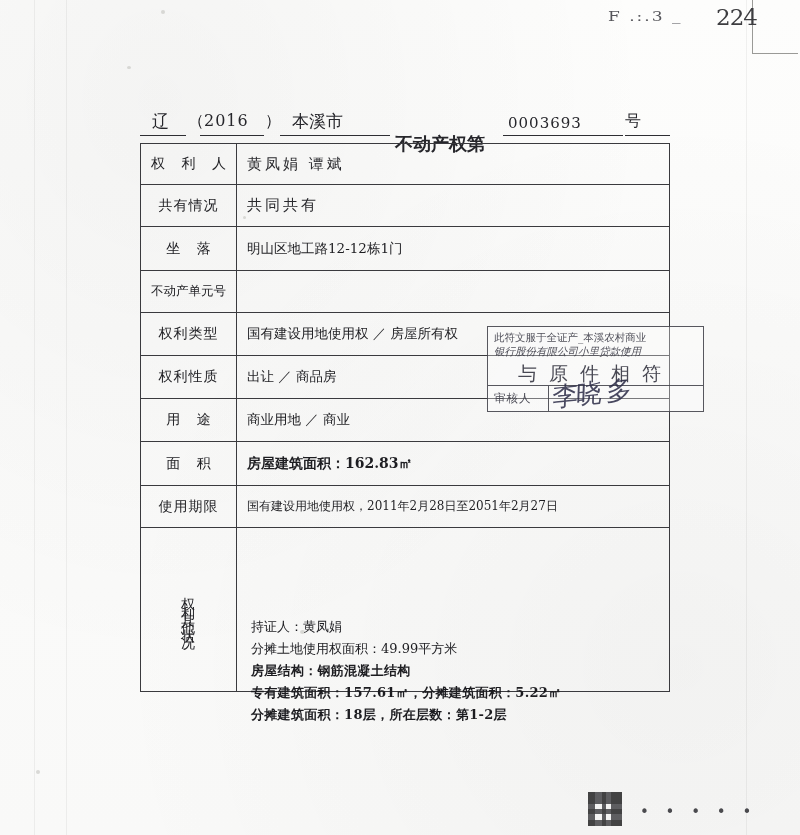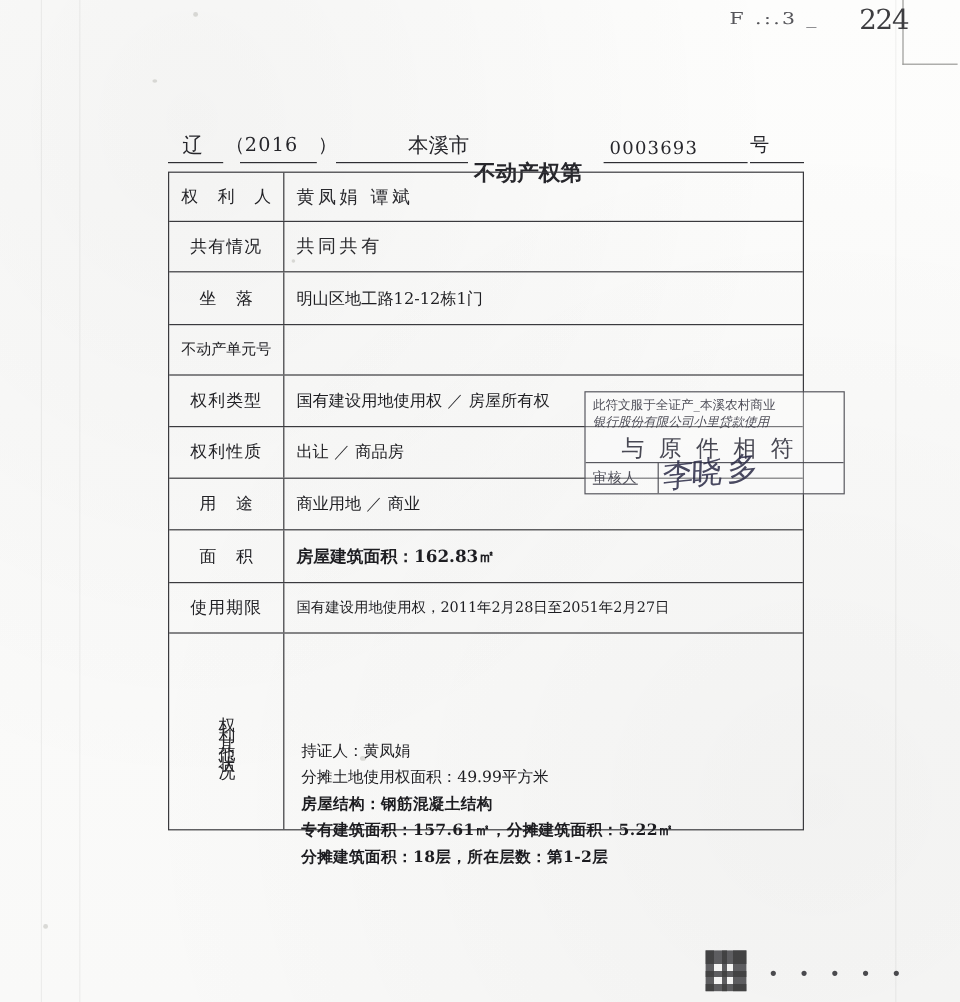--- a/index.html
+++ b/index.html
@@ -82,21 +82,21 @@
   #header .ul {
     position: absolute;
     height: 1px;
     background: #2e2e33;
     bottom: 0;
   }
   .h-prov { left: 12px;  top: 2px; font-size: 17px; }
   .h-lp   { left: 48px;  top: 3px; font-size: 16px; }
   .h-year { left: 64px;  top: 3px; font-size: 16px; letter-spacing:1px;}
   .h-rp   { left: 125px; top: 3px; font-size: 16px; }
-  .h-city { left: 152px; top: 2px; font-size: 17px; margin-left: 48px; }
+  .h-city { left: 152px; top: 2px; font-size: 17px; }
   .h-type { left: 255px; top: 0px; font-size: 18px; font-weight: bold; margin-top: 24px;}
   .h-no   { left: 368px; top: 6px; font-size: 15px; letter-spacing: 1px;}
   .h-hao  { left: 485px; top: 3px; font-size: 16px; }
 
   
   #table {
     position: absolute;
     left: 140px;
     top: 143px;
     width: 530px;
@@ -221,21 +221,20 @@
     position: absolute;
     left: 0; right: 0;
     top: 58px;
     height: 1px;
     background: #4a4a52;
   }
   #stamp .st4 {
     top: 64px;
     font-size: 11.5px;
     letter-spacing: 1px;
-    text-decoration: underline;
   }
   #stamp .st-vdiv {
     position: absolute;
     left: 60px;
     top: 58px;
     bottom: 0;
     width: 1px;
     background: #4a4a52;
   }
   #signature {

